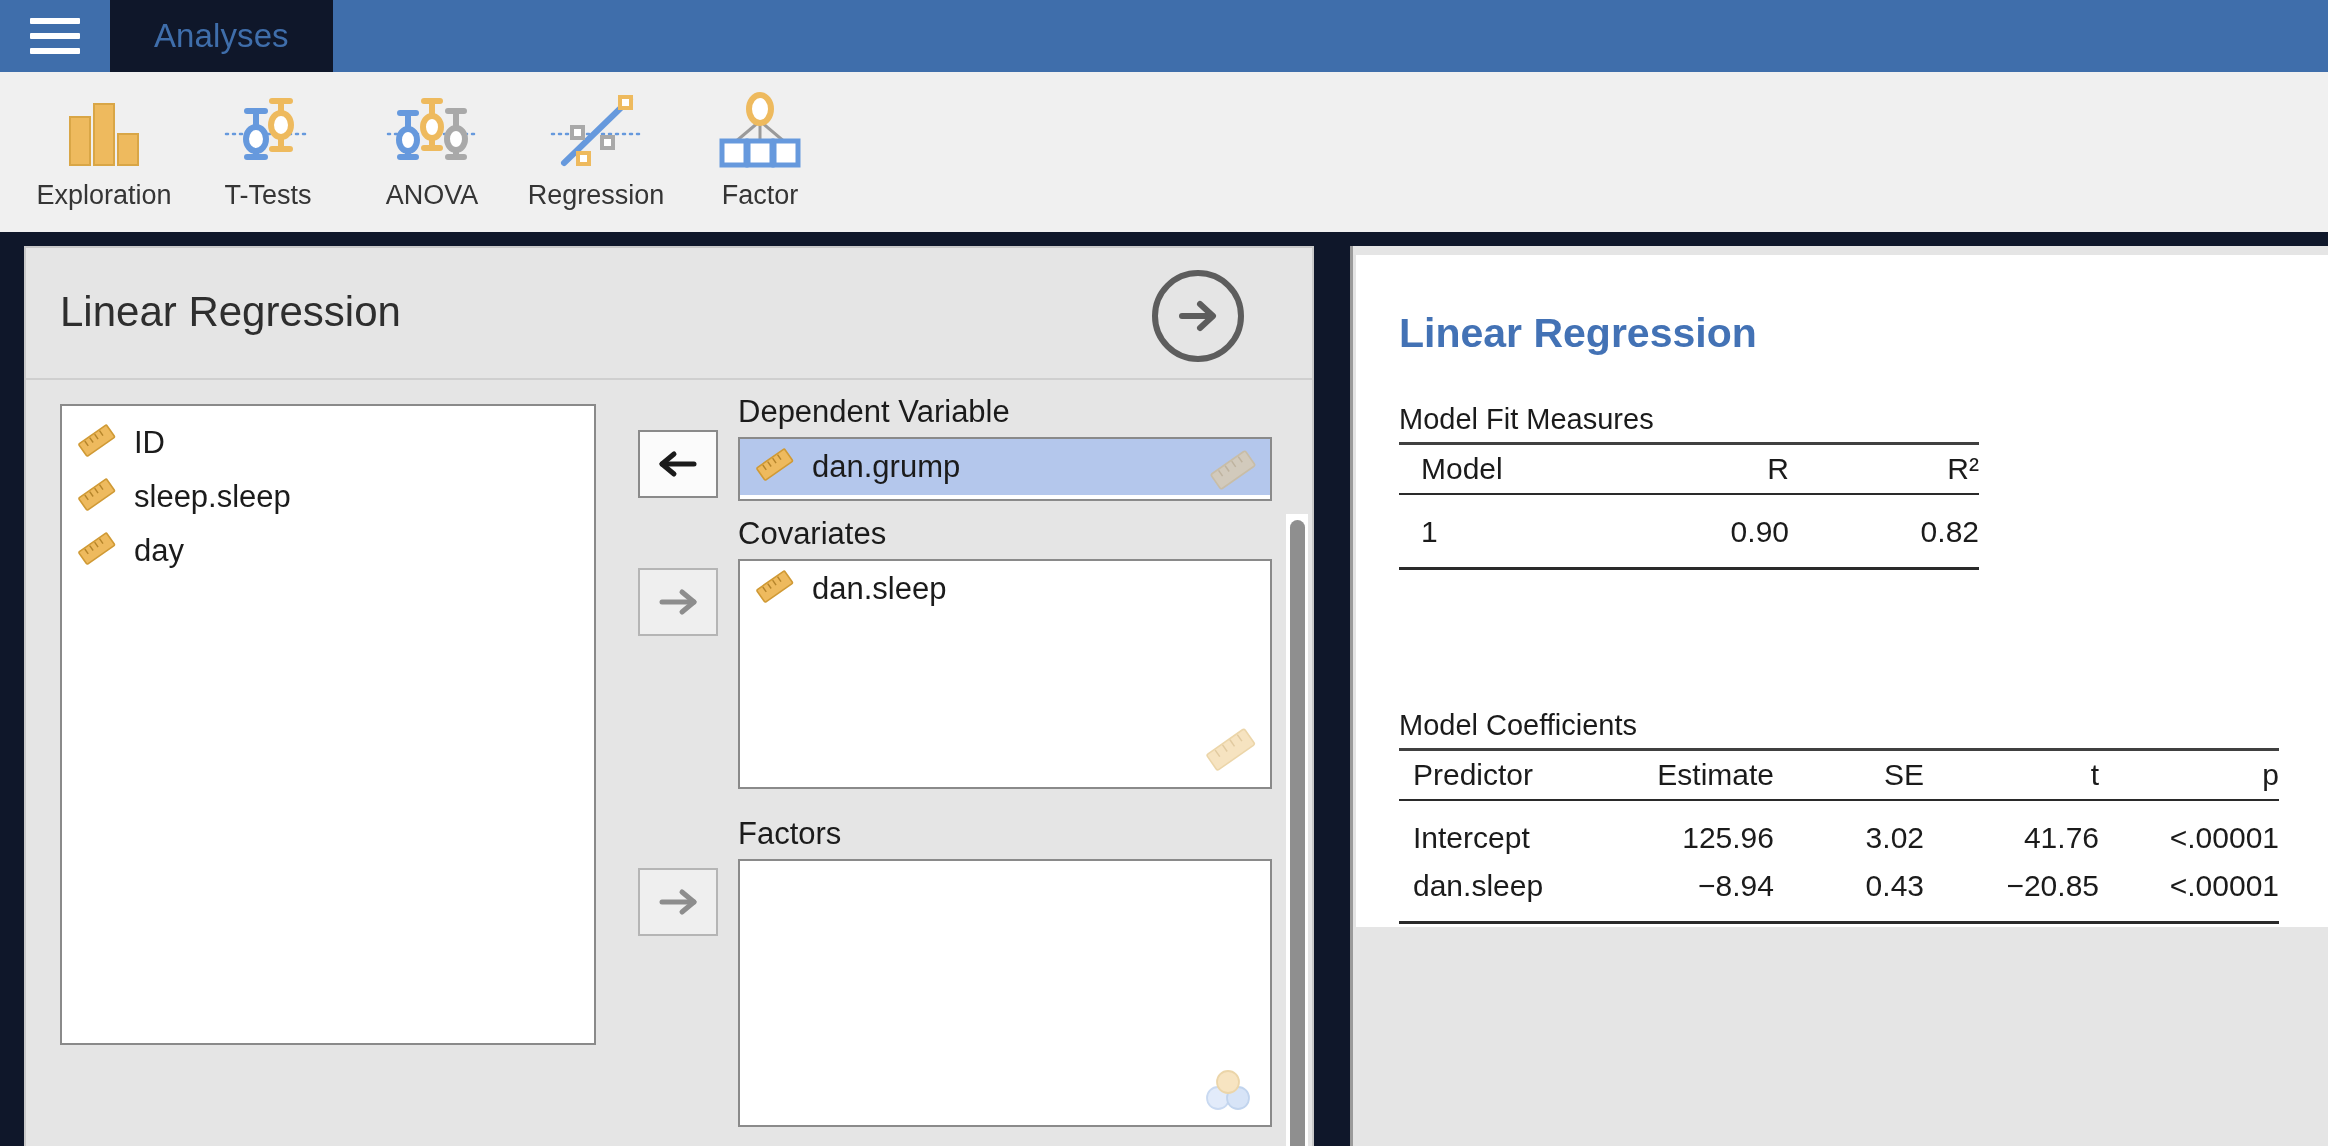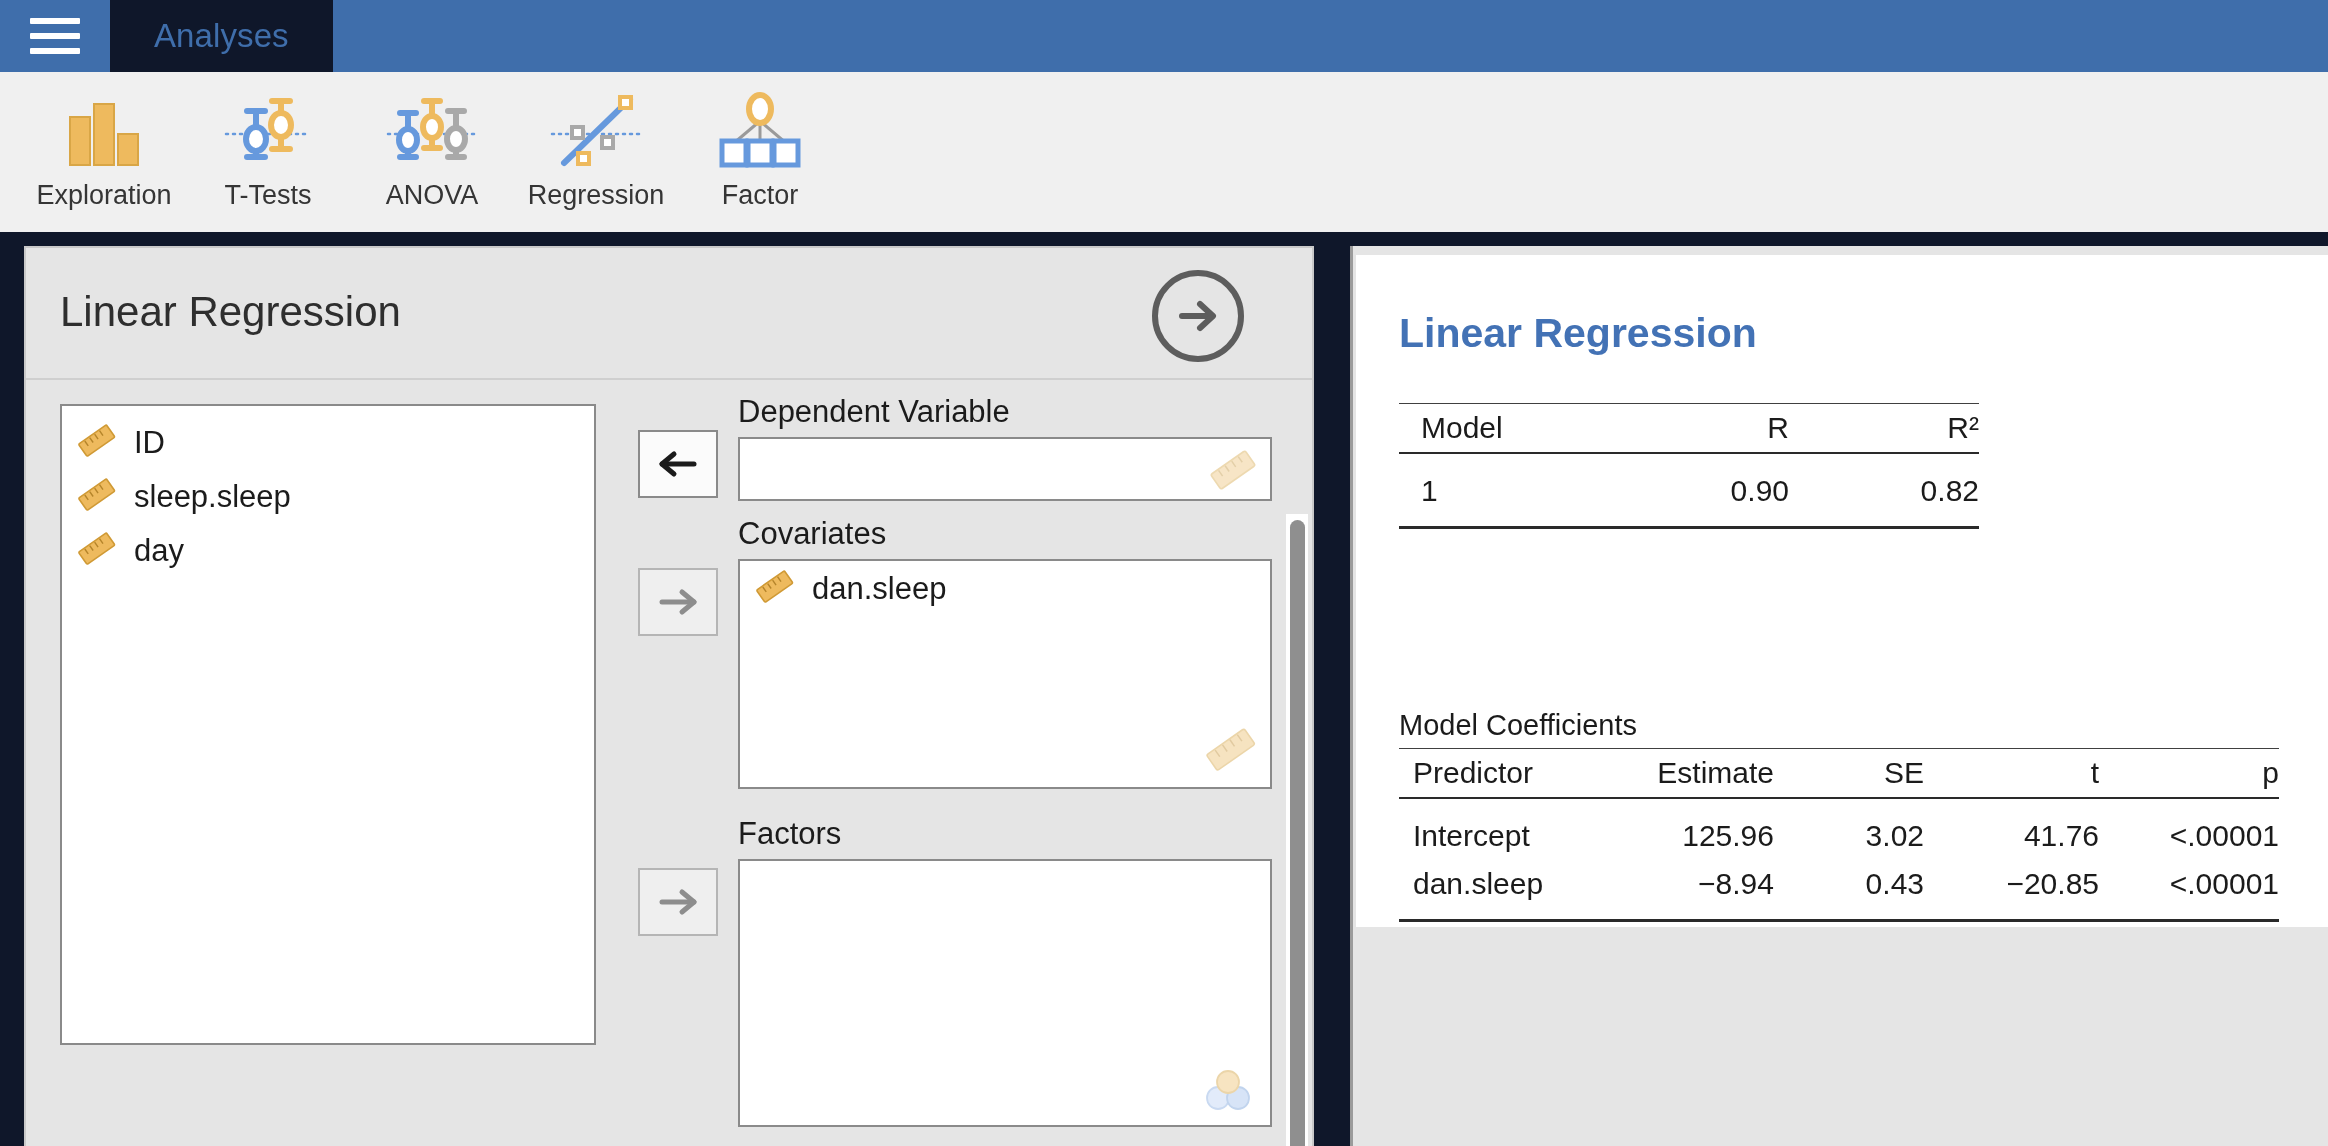--- a/index.html
+++ b/index.html
@@ -185,21 +185,21 @@
   .tbl-block { position: absolute; left: 43px; }
   .tbl-caption {
     font-size: 29px; color: #1b1b1b; margin-bottom: 6px;
     display: block; white-space: nowrap;
   }
   table.jtable { border-collapse: collapse; }
   table.jtable th, table.jtable td {
     font-size: 30px; color: #1b1b1b; font-weight: normal;
     padding: 7px 0; white-space: nowrap;
   }
-  table.jtable thead tr { border-top: 1px solid #404040; border-bottom: 2px solid #2a2a2a; }
+  table.jtable thead tr { border-top: 3px solid #404040; border-bottom: 2px solid #2a2a2a; }
   table.jtable tbody { border-bottom: 3px solid #2a2a2a; }
   table.jtable tbody tr:first-child td { padding-top: 20px; }
   table.jtable tbody tr:last-child td { padding-bottom: 18px; }
   .c-left  { text-align: left; }
   .c-right { text-align: right; }
 
   .fit-block { top: 148px; }
   .coef-block { top: 454px; }
 </style>
 </head>
@@ -395,20 +395,36 @@
           <svg width="44" height="30" viewBox="0 0 44 30">
             <line x1="6" y1="15" x2="38" y2="15" stroke="#8d8d8d" stroke-width="5" stroke-linecap="round"></line>
             <polyline points="26,5 38,15 26,25" fill="none" stroke="#8d8d8d" stroke-width="5" stroke-linecap="round" stroke-linejoin="round"></polyline>
           </svg>
         </div>
       </div>
 
       <div class="box-group g-dep">
         <span class="box-label">Dependent Variable</span>
         <div class="drop-box">
+          <div class="drop-item selected">
+            <span>
+              <svg width="38" height="34" viewBox="0 0 38 34">
+                <g transform="rotate(-35 19 17)">
+                  <rect x="2" y="9" width="34" height="15" rx="1.5" fill="#eeba5e" stroke="#d09a35" stroke-width="1.6"></rect>
+                  <g stroke="#b5842a" stroke-width="1.4">
+                    <line x1="9" y1="10" x2="9" y2="16"></line>
+                      <line x1="15" y1="10" x2="15" y2="16"></line>
+                    <line x1="21" y1="10" x2="21" y2="16"></line>
+                      <line x1="27" y1="10" x2="27" y2="16"></line>
+                  </g>
+                </g>
+              </svg>
+            </span>
+            <span class="var-name">dan.grump</span>
+          </div>
           <span class="ghost-icon dep">
             <svg width="46" height="42" viewBox="0 0 46 42">
               <g transform="rotate(-35 23 21)">
                 <rect x="2" y="12" width="42" height="18" rx="2" fill="#f0cd8e" stroke="#dcb464" stroke-width="1.6"></rect>
                 <g stroke="#c9a054" stroke-width="1.5">
                   <line x1="11" y1="13" x2="11" y2="20"></line>
                     <line x1="19" y1="13" x2="19" y2="20"></line>
                   <line x1="27" y1="13" x2="27" y2="20"></line>
                     <line x1="35" y1="13" x2="35" y2="20"></line>
                 </g>
@@ -472,20 +488,21 @@
 
     </div>
   </div>
 
   <div class="results-panel">
     <div class="results-page">
 
       <div class="results-title">Linear Regression</div>
 
       <div class="tbl-block fit-block">
+        <span class="tbl-caption">Model Fit Measures</span>
         <table class="jtable">
           <thead>
             <tr>
               <th class="c-left" style="width:200px;padding-left:22px;">Model</th>
               <th class="c-right" style="width:190px;">R</th>
               <th class="c-right" style="width:190px;">R²</th>
             </tr>
           </thead>
           <tbody>
             <tr>

